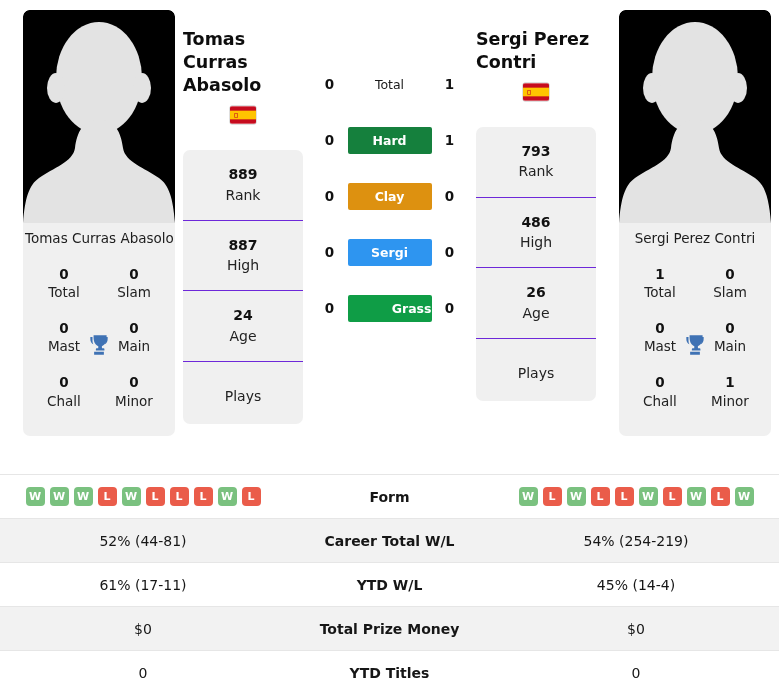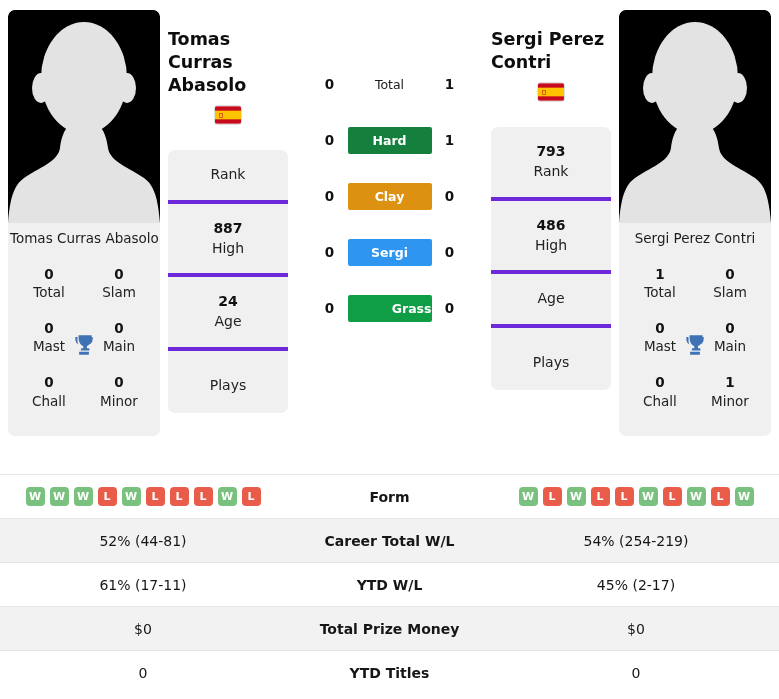--- a/index.html
+++ b/index.html
@@ -29,20 +29,21 @@
     height: 474px;
     box-sizing: border-box;
   }
 
   
   .photo-col {
     width: 168px;
     flex: 0 0 168px;
     padding: 10px 8px 0 8px;
     box-sizing: border-box;
+    margin-left: 15px;
   }
   .photo-card {
     background: #f0f0f0;
     border-radius: 7px;
     overflow: hidden;
     padding-bottom: 2px;
   }
   .avatar {
     position: relative;
     width: 100%;
@@ -118,21 +119,21 @@
 
   .stat-card {
     margin-top: 26px;
     background: #f0f0f0;
     border-radius: 7px;
     overflow: hidden;
   }
   .stat-row {
     text-align: center;
     padding: 14px 0 15px 0;
-    border-bottom: 4px solid #6d28d9;
+    border-bottom: 1px solid #6d28d9;
   }
   .stat-row:last-child { border-bottom: none; }
   .stat-val {
     font-size: 14px;
     font-weight: bold;
     color: #111;
     line-height: 1.45;
     min-height: 18px;
   }
   .stat-lbl {
@@ -281,20 +282,21 @@
         <svg viewBox="0 0 30 20">
           <rect x="0" y="0" width="30" height="20" fill="#c60b1e"></rect>
           <rect x="0" y="5" width="30" height="10" fill="#ffc400"></rect>
           <rect x="5" y="8" width="4" height="5" fill="#c60b1e"></rect>
           <rect x="5.6" y="8.6" width="2.8" height="3.8" fill="#ffc400"></rect>
         </svg>
       </div>
 
       <div class="stat-card">
         <div class="stat-row">
+          <div class="stat-val">889</div>
           <div class="stat-lbl">Rank</div>
         </div>
         <div class="stat-row">
           <div class="stat-val">887</div>
           <div class="stat-lbl">High</div>
         </div>
         <div class="stat-row">
           <div class="stat-val">24</div>
           <div class="stat-lbl">Age</div>
         </div>
@@ -349,20 +351,21 @@
       <div class="stat-card">
         <div class="stat-row">
           <div class="stat-val">793</div>
           <div class="stat-lbl">Rank</div>
         </div>
         <div class="stat-row">
           <div class="stat-val">486</div>
           <div class="stat-lbl">High</div>
         </div>
         <div class="stat-row">
+          <div class="stat-val">26</div>
           <div class="stat-lbl">Age</div>
         </div>
         <div class="stat-row plays">
           <div class="stat-lbl">Plays</div>
         </div>
       </div>
     </div>
 
     <div class="photo-col">
       <div class="photo-card">
@@ -456,21 +459,21 @@
         </td>
       </tr>
       <tr class="shaded">
         <td>52% (44-81)</td>
         <td class="cmp-label">Career Total W/L</td>
         <td>54% (254-219)</td>
       </tr>
       <tr class="plain">
         <td>61% (17-11)</td>
         <td class="cmp-label">YTD W/L</td>
-        <td>45% (2-17)</td>
+        <td>45% (14-4)</td>
       </tr>
       <tr class="shaded">
         <td>$0</td>
         <td class="cmp-label">Total Prize Money</td>
         <td>$0</td>
       </tr>
       <tr class="plain">
         <td>0</td>
         <td class="cmp-label">YTD Titles</td>
         <td>0</td>

